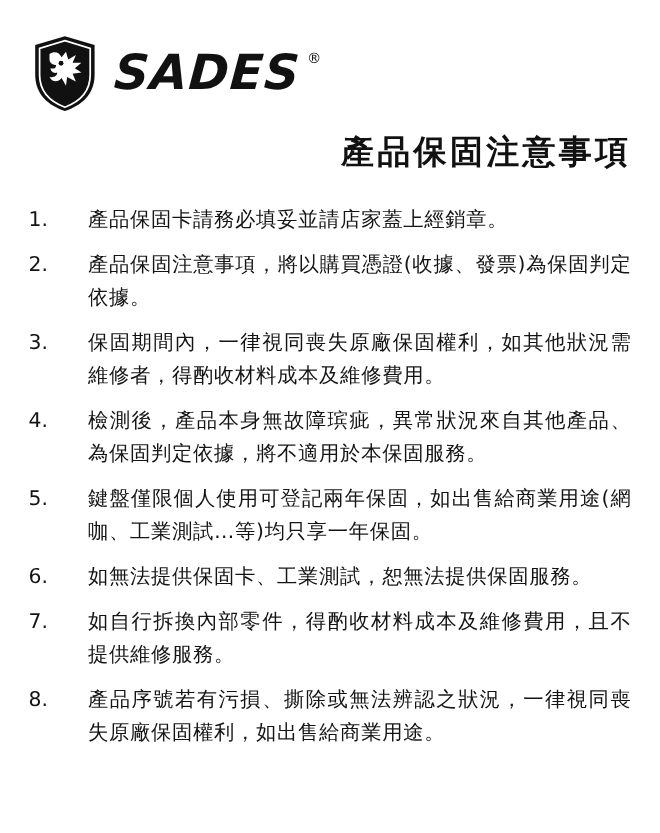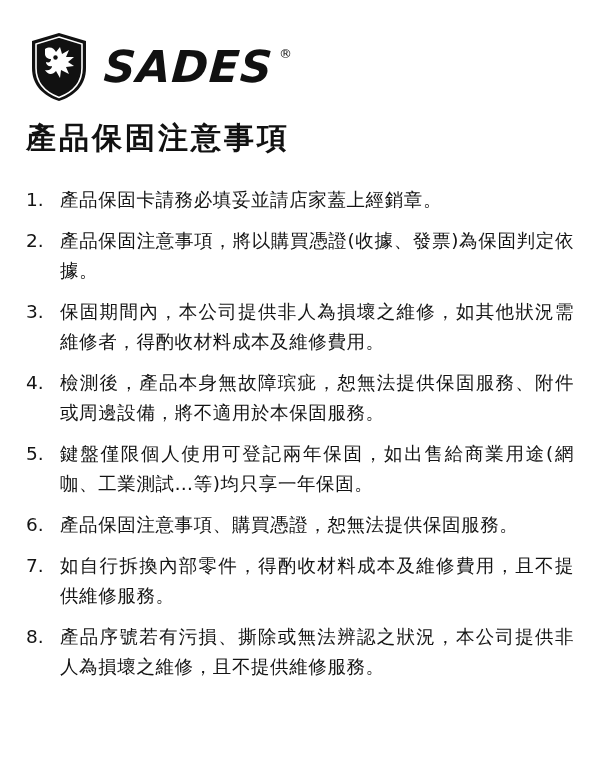--- a/index.html
+++ b/index.html
@@ -59,21 +59,21 @@
     font-size: 13px;
     line-height: 1;
     margin-left: 6px;
     margin-top: 2px;
     color: #111111;
     font-weight: 400;
   }
 
   
   .doc-title {
-    text-align: left;
+    text-align: right;
     font-size: 30px;
     font-weight: 700;
     letter-spacing: 3px;
     margin: 14px 0 0 0;
     color: #111111;
   }
 
   
   .notice-list {
     margin: 26px 0 0 0;
@@ -93,20 +93,21 @@
     flex: 0 0 auto;
     width: 34px;
     text-align: left;
     font-size: 18.5px;
     letter-spacing: 0px;
   }
   .notice-text {
     flex: 1 1 auto;
     text-align: justify;
     text-justify: inter-ideograph;
+    margin-left: 20px;
   }
 </style>
 </head>
 <body>
 
 <div class="page">
 
   <div class="logo-row">
     <span class="logo-mark">
       <svg width="58" height="70" viewBox="0 0 58 70" xmlns="http://www.w3.org/2000/svg">
@@ -131,37 +132,37 @@
     <li class="notice-item">
       <span class="notice-num">1.</span>
       <span class="notice-text">產品保固卡請務必填妥並請店家蓋上經銷章。</span>
     </li>
     <li class="notice-item">
       <span class="notice-num">2.</span>
       <span class="notice-text">產品保固注意事項，將以購買憑證(收據、發票)為保固判定依據。</span>
     </li>
     <li class="notice-item">
       <span class="notice-num">3.</span>
-      <span class="notice-text">保固期間內，本公司提供非人為損壞之維修，如其他狀況需維修者，得酌收材料成本及維修費用。</span>
+      <span class="notice-text">保固期間內，一律視同喪失原廠保固權利，如其他狀況需維修者，得酌收材料成本及維修費用。</span>
     </li>
     <li class="notice-item">
       <span class="notice-num">4.</span>
-      <span class="notice-text">檢測後，產品本身無故障瑸疵，恕無法提供保固服務、附件或周邊設備，將不適用於本保固服務。</span>
+      <span class="notice-text">檢測後，產品本身無故障瑸疵，異常狀況來自其他產品、為保固判定依據，將不適用於本保固服務。</span>
     </li>
     <li class="notice-item">
       <span class="notice-num">5.</span>
       <span class="notice-text">鍵盤僅限個人使用可登記兩年保固，如出售給商業用途(網咖、工業測試…等)均只享一年保固。</span>
     </li>
     <li class="notice-item">
       <span class="notice-num">6.</span>
-      <span class="notice-text">產品保固注意事項、購買憑證，恕無法提供保固服務。</span>
+      <span class="notice-text">如無法提供保固卡、工業測試，恕無法提供保固服務。</span>
     </li>
     <li class="notice-item">
       <span class="notice-num">7.</span>
       <span class="notice-text">如自行拆換內部零件，得酌收材料成本及維修費用，且不提供維修服務。</span>
     </li>
     <li class="notice-item">
       <span class="notice-num">8.</span>
-      <span class="notice-text">產品序號若有污損、撕除或無法辨認之狀況，本公司提供非人為損壞之維修，且不提供維修服務。</span>
+      <span class="notice-text">產品序號若有污損、撕除或無法辨認之狀況，一律視同喪失原廠保固權利，如出售給商業用途。</span>
     </li>
   </ol>
 
 </div>
 
 </body></html>

